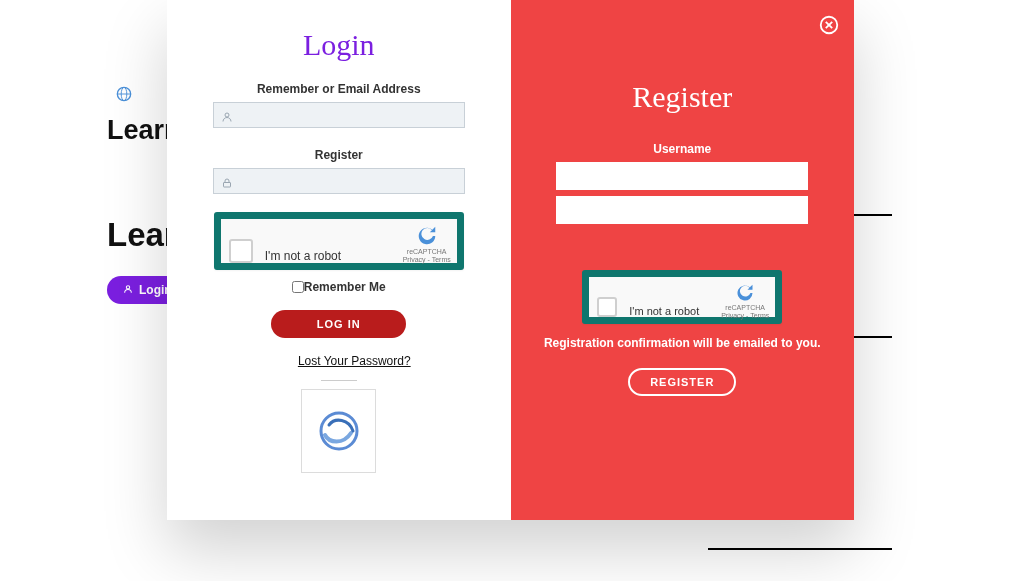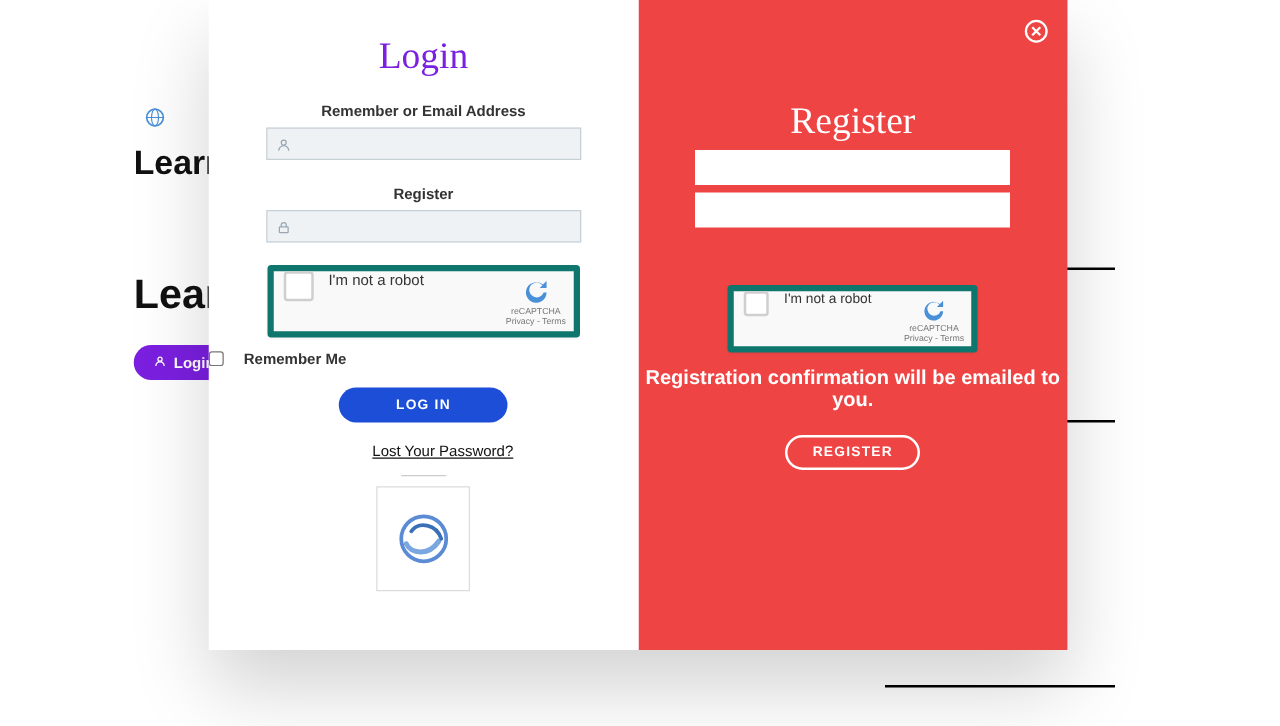--- a/index.html
+++ b/index.html
@@ -26,38 +26,38 @@
   .title-login { color:#7b1fe0; font-size:30px; text-align:center; margin-top:28px; font-family: Georgia, 'Times New Roman', serif; font-weight:500; }
   .title-register { text-align:center; font-size:30px; margin-top:80px; font-family: Georgia, 'Times New Roman', serif; font-weight:500; }
 
   .fieldlabel { text-align:center; font-size:12px; font-weight:700; margin-top:20px; color:#333; }
   .right .fieldlabel { color:#fff; margin-top:28px; }
   .inputwrap { margin:6px auto 0; width:252px; position:relative; }
   .inputwrap .ico { position:absolute; left:8px; top:7px; color:#9aa6b1; }
   .inputwrap input { width:100%; height:26px; border:1px solid #c8d0d7; background:#eef2f5; padding-left:28px; font-size:12px; outline:none; }
   .right .inputwrap input { background:#fff; border:none; height:28px; padding-left:8px; }
 
-  .recaptcha { width:250px; height:58px; border:5px solid #0f766e; background:#f9f9f9; border-radius:3px; display:flex; align-items:flex-start; padding:0 8px; margin:18px auto 0; position:relative; box-shadow:0 1px 2px rgba(0,0,0,.05); }
+  .recaptcha { width:250px; height:58px; border:7px solid #0f766e; background:#f9f9f9; border-radius:3px; display:flex; align-items:flex-end; padding:0 8px; margin:18px auto 0; position:relative; box-shadow:0 1px 2px rgba(0,0,0,.05); }
   .recaptcha .box { width:24px; height:24px; border:2px solid #cfcfcf; border-radius:3px; background:#fff; margin-right:12px; cursor:pointer; }
   .recaptcha .txt { font-size:12px; color:#333; }
   .recaptcha .logo { position:absolute; right:6px; top:6px; text-align:center; font-size:7px; color:#777; line-height:1.2; }
   .recaptcha .logo svg { display:block; margin:0 auto 1px; }
   .right .recaptcha { margin-top:46px; width:200px; height:54px; }
   .right .recaptcha .box { width:20px; height:20px; }
   .right .recaptcha .txt { font-size:11px; }
 
-  .remember { display:flex; align-items:center; justify-content:flex-start; gap:16px; font-size:12px; font-weight:700; color:#333; margin-top:10px; }
+  .remember { display:flex; align-items:center; justify-content:center; gap:0; font-size:12px; font-weight:700; color:#333; margin-top:10px; }
   .remember input { width:12px; height:12px; }
 
-  .btn-login { display:block; margin:16px auto 0; width:135px; height:28px; border:none; border-radius:16px; background:#1d4ed8; color:#fff; font-size:11px; font-weight:800; letter-spacing:1px; cursor:pointer; }
+  .btn-login { display:block; margin:16px auto 0; width:135px; height:28px; border:none; border-radius:16px; background:#b91c1c; color:#fff; font-size:11px; font-weight:800; letter-spacing:1px; cursor:pointer; }
   .lost { display:block; text-align:center; font-size:12px; color:#111; margin-top:16px; text-decoration:underline; cursor:pointer;padding-left:31px; }
   .divider-mini { width:36px; height:0; border-top:1px solid #ccc; margin:12px auto 0; }
   .logo-box { width:75px; height:84px; border:1px solid #dcdcdc; margin:8px auto 0; display:flex; align-items:center; justify-content:center; }
 
-  .confirm { text-align:center; font-size:16px; font-weight:700; margin-top:12px; }
+  .confirm { text-align:center; font-size:12px; font-weight:700; margin-top:12px; }
   .btn-register { display:block; margin:18px auto 0; padding:6px 20px; border:2px solid #fff; border-radius:16px; background:transparent; color:#fff; font-size:11px; font-weight:800; letter-spacing:1px; cursor:pointer; }
 </style>
 </head>
 <body>
 
 <div class="bg">
   <span class="globe-small">
     <svg viewBox="0 0 24 24" width="16" height="16">
         <circle cx="12" cy="12" r="10" fill="none" stroke="#4a90d9" stroke-width="2"></circle>
         <ellipse cx="12" cy="12" rx="4.2" ry="10" fill="none" stroke="#4a90d9" stroke-width="1.4"></ellipse>
@@ -133,20 +133,21 @@
   <div class="panel right">
     <div class="close">
       <svg viewBox="0 0 24 24" width="22" height="22" fill="none" stroke-width="2">
           <circle cx="12" cy="12" r="9"></circle>
           <line x1="8.5" y1="8.5" x2="15.5" y2="15.5"></line>
           <line x1="15.5" y1="8.5" x2="8.5" y2="15.5"></line>
         </svg>
     </div>
     <div class="title-register">Register</div>
 
+    <div class="fieldlabel">Username</div>
     <div class="inputwrap">
       <input type="text" style="">
     </div>
 
     <div class="inputwrap">
       <input type="text" style="">
     </div>
 
     <div class="recaptcha">
       <div class="box"></div>

